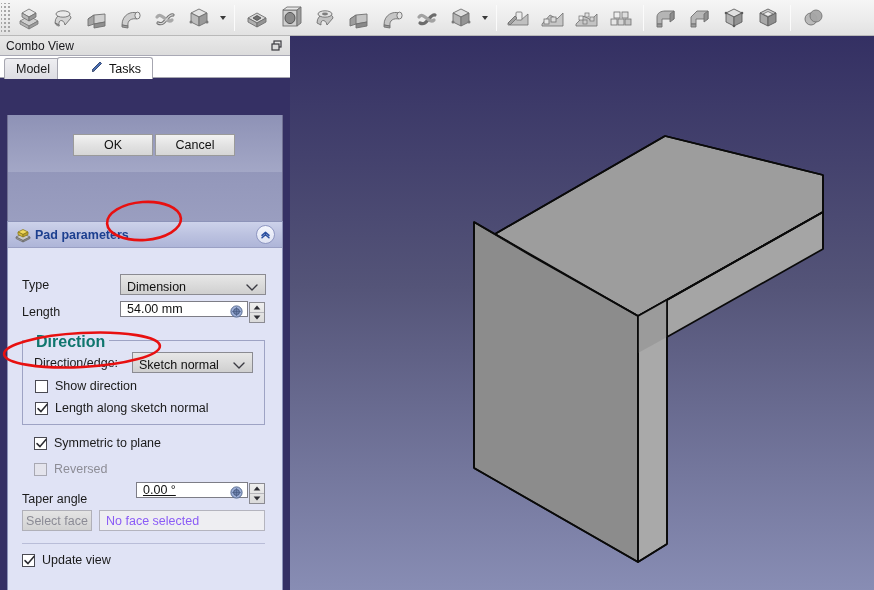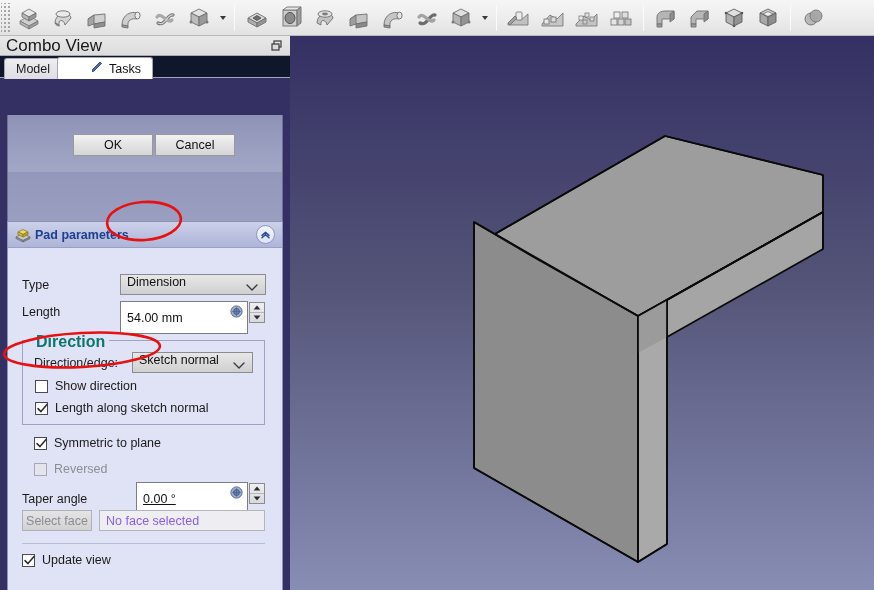--- a/index.html
+++ b/index.html
@@ -51,29 +51,29 @@
     position: absolute; left: 0; top: 36px; width: 290px; height: 554px;
     background: #353064;
   }
   #combo-title {
     position: relative; height: 20px; width: 290px;
     background: linear-gradient(to bottom, #e9e9e9 0%, #dcdcdc 100%);
     border-bottom: 1px solid #a9a9b5;
     display: flex; align-items: center;
   }
   #combo-title .t {
-    margin-left: 6px; font-size: 17px; color: #17171b;
+    margin-left: 6px; font-size: 12px; color: #17171b;
   }
   #combo-float {
     position: absolute; right: 6px; top: 3px; width: 14px; height: 14px;
   }
 
   #tabbar {
     position: relative; height: 22px; width: 290px;
-    background: #0f172a;
+    background: #ffffff;
     border-bottom: 1px solid #a6a6b0;
   }
   .tab {
     position: absolute; top: 2px; height: 21px;
     display: flex; align-items: center; gap: 5px;
     padding: 0 11px;
     border: 1px solid #a6a6b0; border-bottom: none;
     border-radius: 3px 3px 0 0;
     font-size: 12.5px;
   }
@@ -137,29 +137,29 @@
 
   #padbody { position: relative; width: 100%; height: 351px; }
 
   .lbl { position: absolute; font-size: 12.5px; color: #1a1a1a; }
   .lbl.dis { color: #8d8d96; }
 
   .combobox {
     position: absolute; height: 21px;
     background: linear-gradient(to bottom, #e7e7e7 0%, #dbdbdb 52%, #cfcfcf 100%);
     border: 1px solid #8b8b92;
-    display: flex; align-items: flex-start;
+    display: flex; align-items: flex-end;
     padding-left: 6px; font-size: 12.5px; color: #111;
   }
   .combobox .chev {
     position: absolute; right: 7px; top: 6px;
   }
 
   .spinfield {
-    position: absolute; height: 33px;
+    position: absolute; height: 16px;
     background: #ffffff; border: 1px solid #7d7d86;
     display: flex; align-items: center;
     padding-left: 6px; font-size: 12.5px; color: #111;
   }
   .expr-ico { position: absolute; width: 13px; height: 13px; top: 3px; }
   .spin {
     position: absolute; width: 16px; height: 21px; top: -1px;
     background: linear-gradient(to bottom, #efefef, #dadada);
     border: 1px solid #8b8b92;
     display: flex; flex-direction: column;

